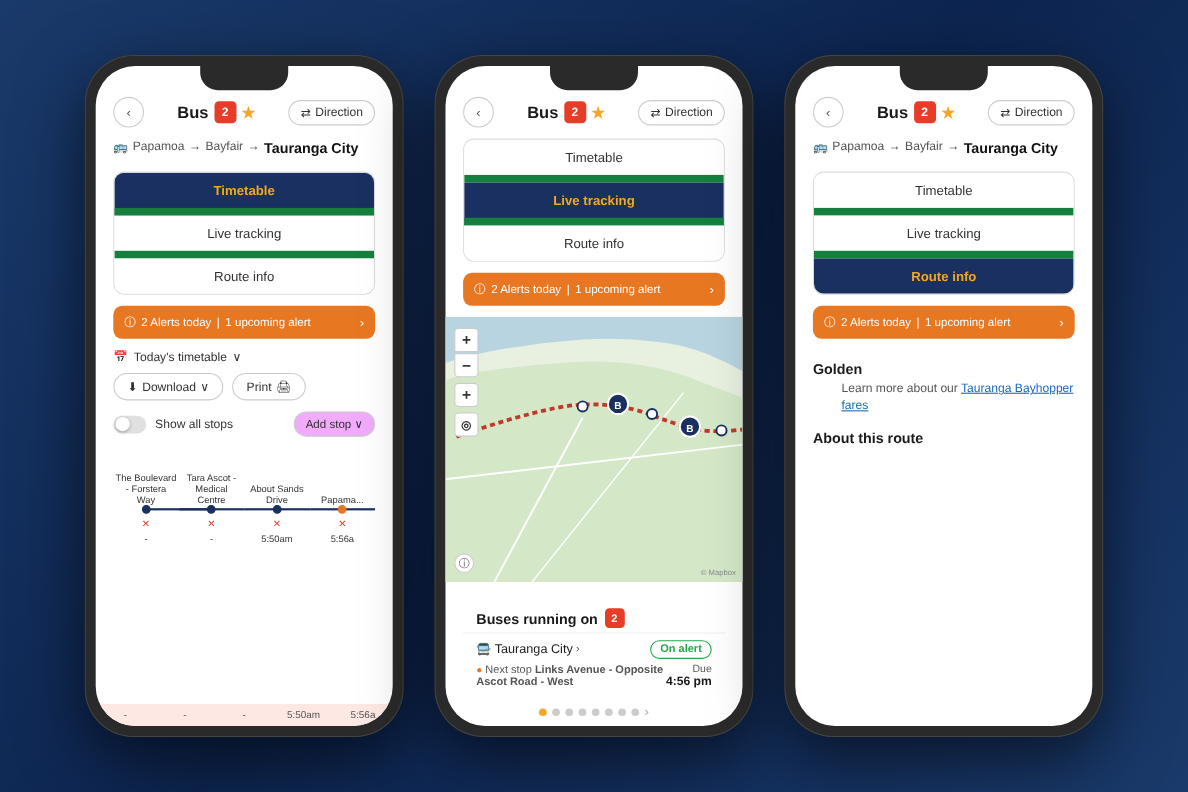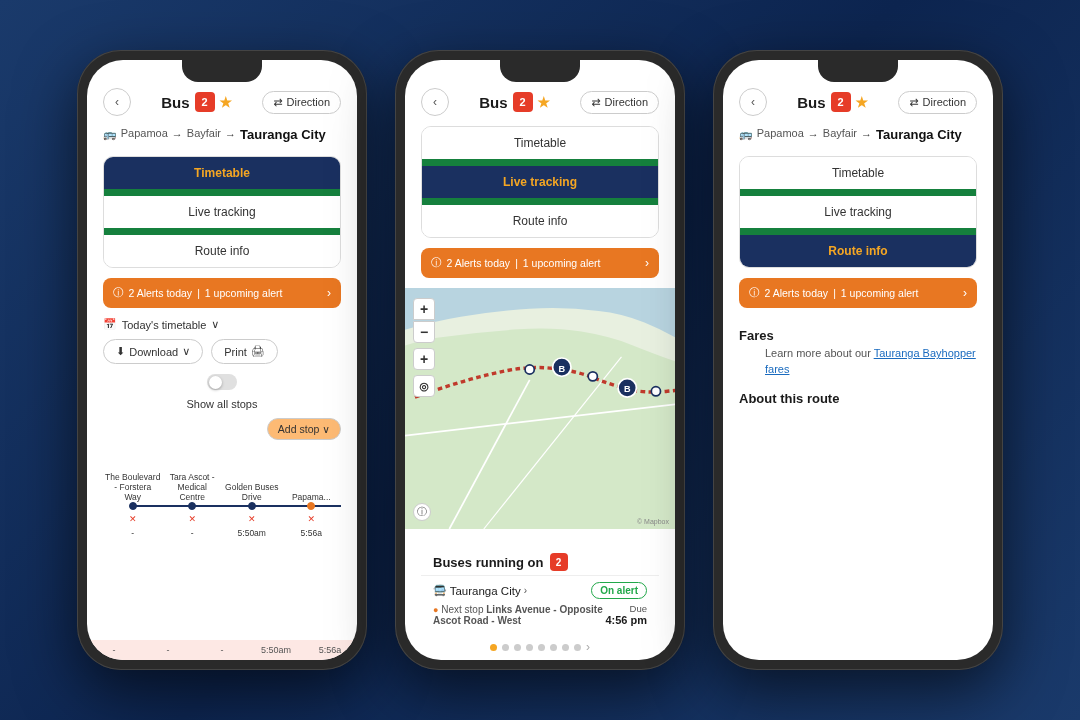--- a/index.html
+++ b/index.html
@@ -191,21 +191,20 @@
       gap: 4px;
       cursor: pointer;
       background: white;
     }
 
     .show-stops-row {
       display: flex;
       align-items: center;
       gap: 8px;
       margin-bottom: 10px;
-      flex-direction: column;
     }
     .toggle {
       width: 30px;
       height: 16px;
       background: #e0e0e0;
       border-radius: 8px;
       position: relative;
       cursor: pointer;
     }
     .toggle-knob {
@@ -222,21 +221,21 @@
     .add-stop-btn {
       border: 1.5px solid #ccc;
       border-radius: 14px;
       padding: 4px 10px;
       font-size: 10.5px;
       color: #333;
       display: flex;
       align-items: center;
       gap: 3px;
       cursor: pointer;
-      background: #fdba74;
+      background: #f0abfc;
       margin-left: auto;
     }
 
     
     .stops-grid {
       display: flex;
       gap: 0;
       overflow: hidden;
       flex: 1;
     }
@@ -557,21 +556,21 @@
           <div class="stop-name">Tara Ascot - Medical Centre</div>
           <div class="stop-line">
             <div class="h-line"></div>
             <div class="stop-dot"></div>
           </div>
           <div class="stop-x">✕</div>
           <div class="stop-time">-</div>
         </div>
 
         <div class="stop-col">
-          <div class="stop-name">Golden Buses Drive</div>
+          <div class="stop-name">About Sands Drive</div>
           <div class="stop-line">
             <div class="h-line"></div>
             <div class="stop-dot"></div>
           </div>
           <div class="stop-x">✕</div>
           <div class="stop-time">5:50am</div>
         </div>
 
         <div class="stop-col">
           <div class="stop-name">Papama...</div>
@@ -760,21 +759,21 @@
           <span>ⓘ</span>
           <span>2 Alerts today</span>
           <span>|</span>
           <span>1 upcoming alert</span>
         </div>
         <span class="chevron">›</span>
       </div>
 
       <div class="route-info-body">
         <div class="fares-section">
-          <div class="fares-title">Fares</div>
+          <div class="fares-title">Golden</div>
           <div class="fares-text">
             <span>Learn more about our </span><a class="fares-link" href="#">Tauranga Bayhopper fares</a>
           </div>
         </div>
         <div class="about-title">About this route</div>
       </div>
 
     </div>
   </div>
 </div>

